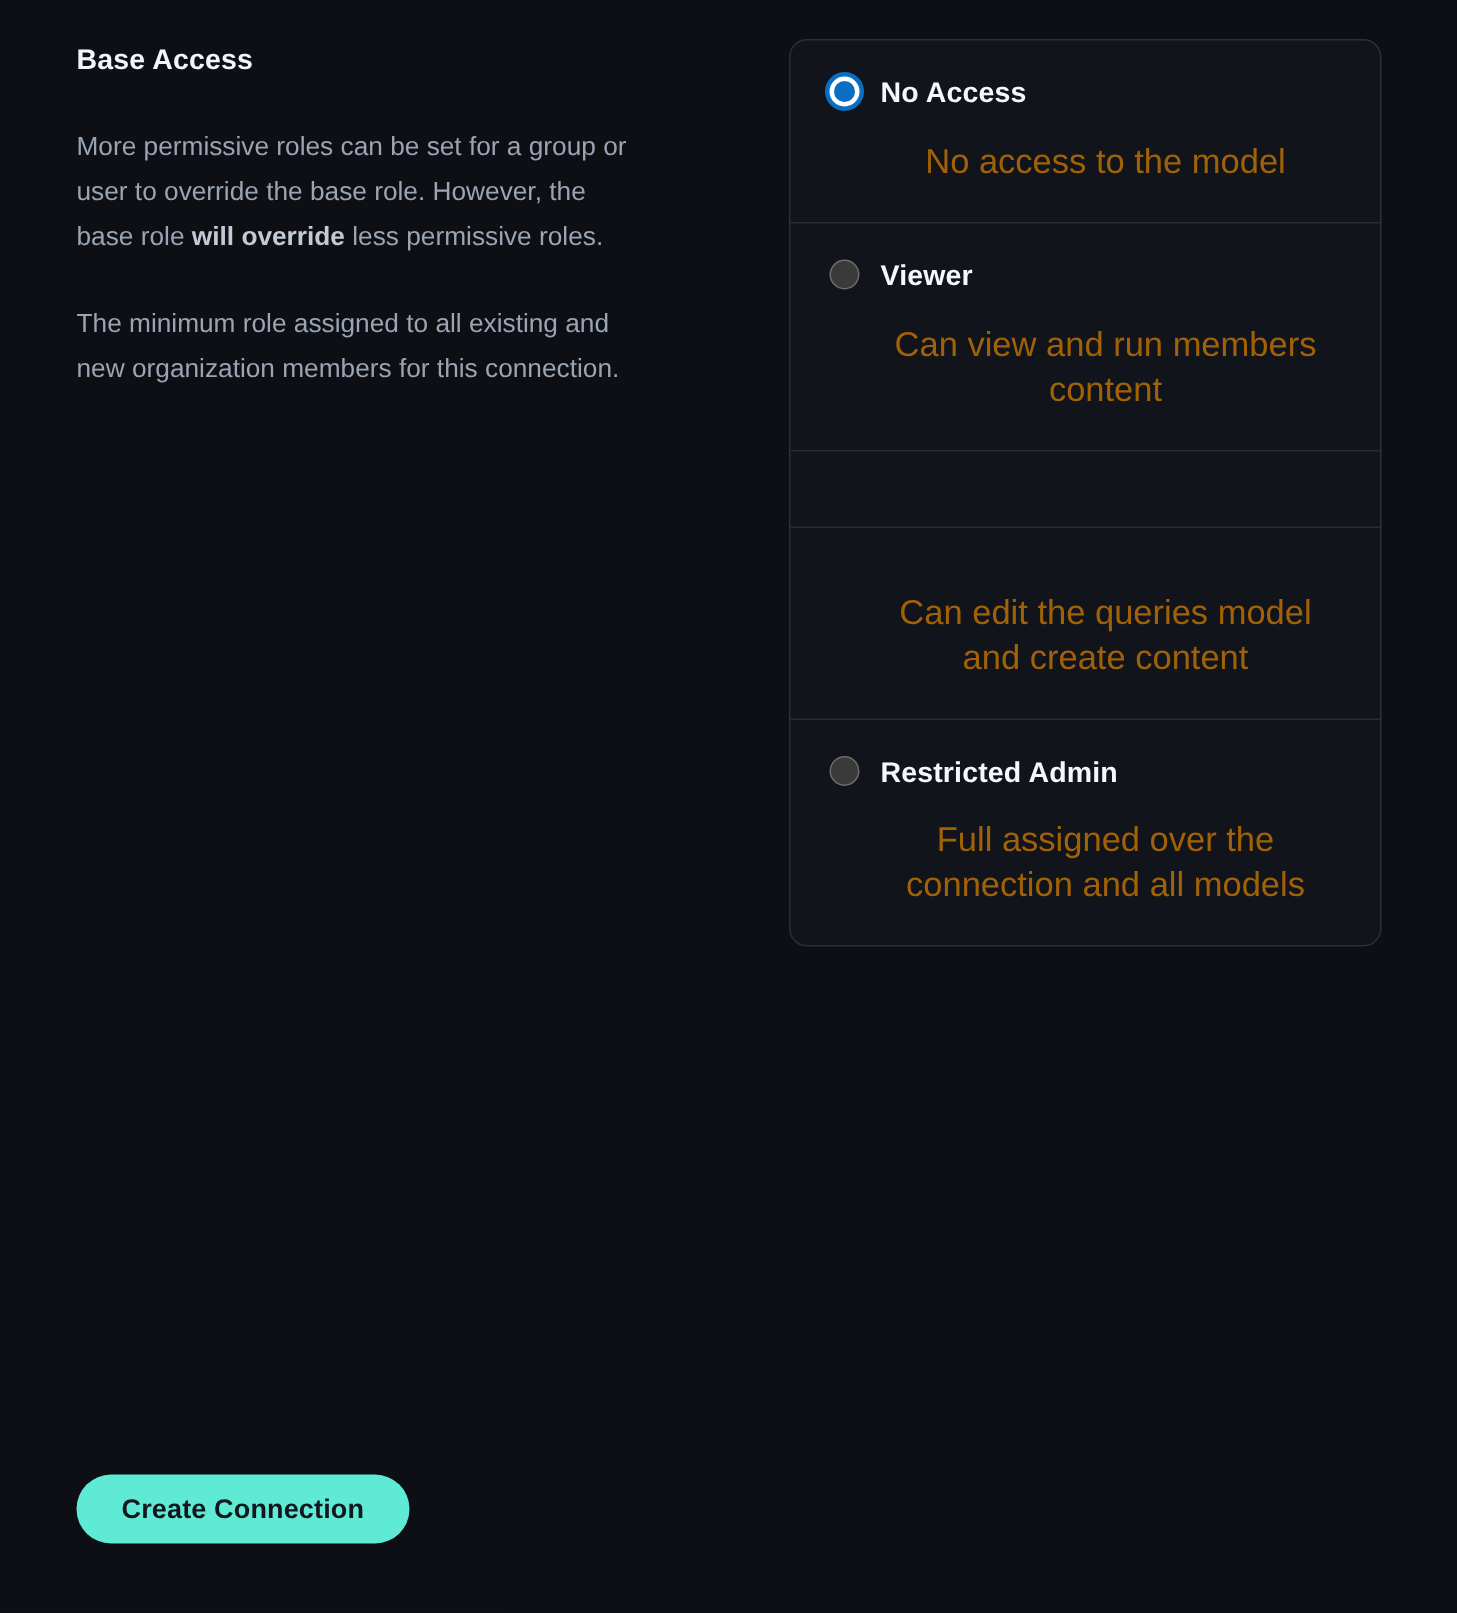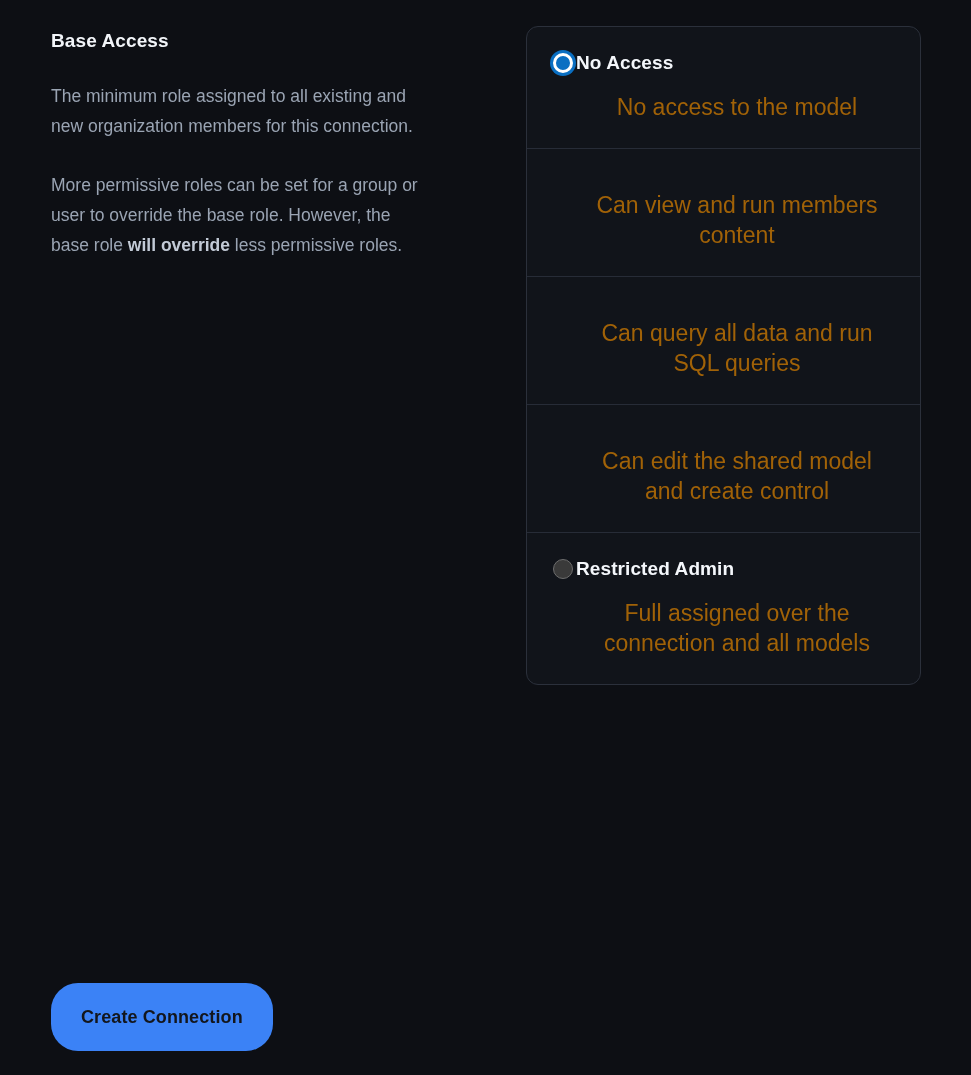--- a/index.html
+++ b/index.html
@@ -74,22 +74,21 @@
     cursor: pointer;
     background: transparent;
   }
 
   .option-row:first-child {
     border-top: none;
   }
 
   .option-head {
     display: flex;
-    align-items: center;
-    gap: 3px;
+    gap: 14px;
   }
 
   .radio {
     position: relative;
     flex: 0 0 auto;
     width: 20px;
     height: 20px;
     border-radius: 50%;
     background: #3a3a3a;
     border: 1px solid #6d6d6d;
@@ -117,67 +116,70 @@
     color: #a16207;
     max-width: 300px;
     text-align: center;
   }
 
   
   .submit-button {
     position: absolute;
     left: 51px;
     top: 983px;
-    height: 68px;
+    height: 46px;
     padding: 0 30px;
     border: none;
     border-radius: 27px;
-    background: #3b82f6;
+    background: #5eead4;
     color: #13161c;
     font-family: "Liberation Sans", sans-serif;
     font-size: 18px;
     font-weight: bold;
     letter-spacing: 0.1px;
     cursor: pointer;
   }
 </style>
 </head>
 <body>
 
 <div class="page">
 
   <div class="info-col">
     <h1 class="page-title">Base Access</h1>
 
+    <p class="info-para second"><span>More permissive roles can be set for a group or user to override the base role. However, the base role </span><b>will override</b><span> less permissive roles.</span></p>
+
     <p class="info-para">The minimum role assigned to all existing and new organization members for this connection.</p>
-
-    <p class="info-para second"><span>More permissive roles can be set for a group or user to override the base role. However, the base role </span><b>will override</b><span> less permissive roles.</span></p>
   </div>
 
   <div class="options-card">
 
     <div class="option-row">
       <div class="option-head">
         <span class="radio selected"></span>
         <span class="option-title">No Access</span>
       </div>
       <div class="option-desc">No access to the model</div>
     </div>
 
     <div class="option-row">
+      <div class="option-head">
+        <span class="radio"></span>
+        <span class="option-title">Viewer</span>
+      </div>
       <div class="option-desc">Can view and run members content</div>
     </div>
 
 
     <div class="option-row">
-      <div class="option-desc">Can query all data and run SQL queries</div>
     </div>
 
     <div class="option-row">
-      <div class="option-desc">Can edit the shared model and create control</div>
+      <div class="option-desc">Can edit the queries model and create content</div>
     </div>
 
     <div class="option-row">
       <div class="option-head">
         <span class="radio"></span>
         <span class="option-title">Restricted Admin</span>
       </div>
       <div class="option-desc">Full assigned over the connection and all models</div>
     </div>
 

